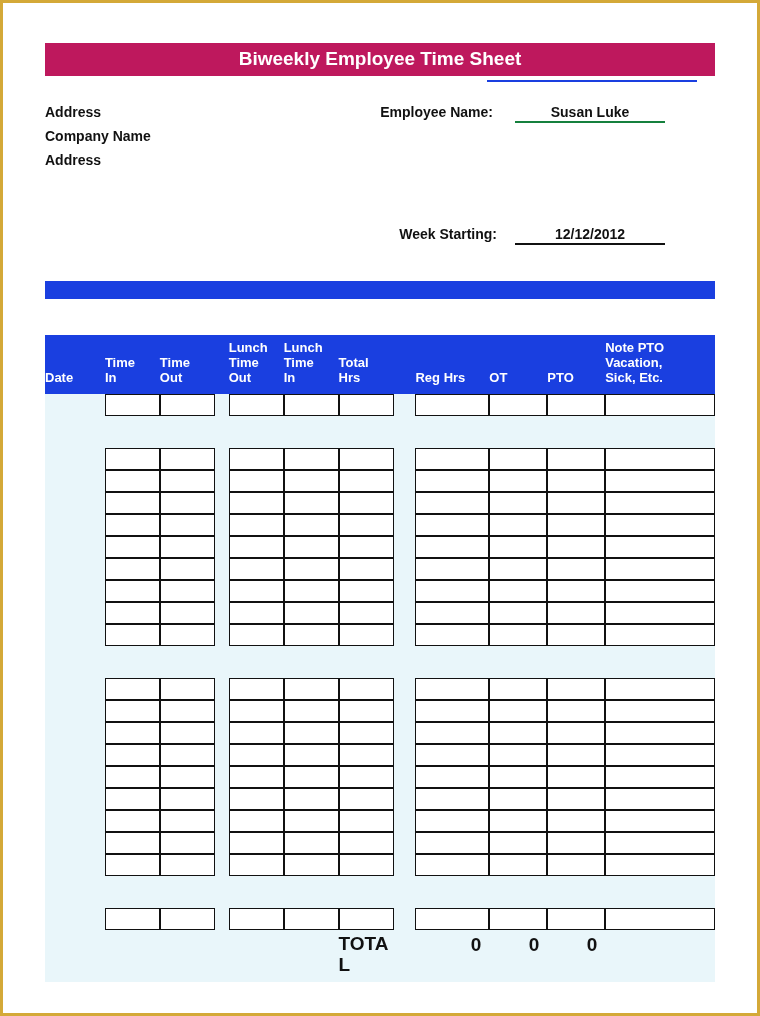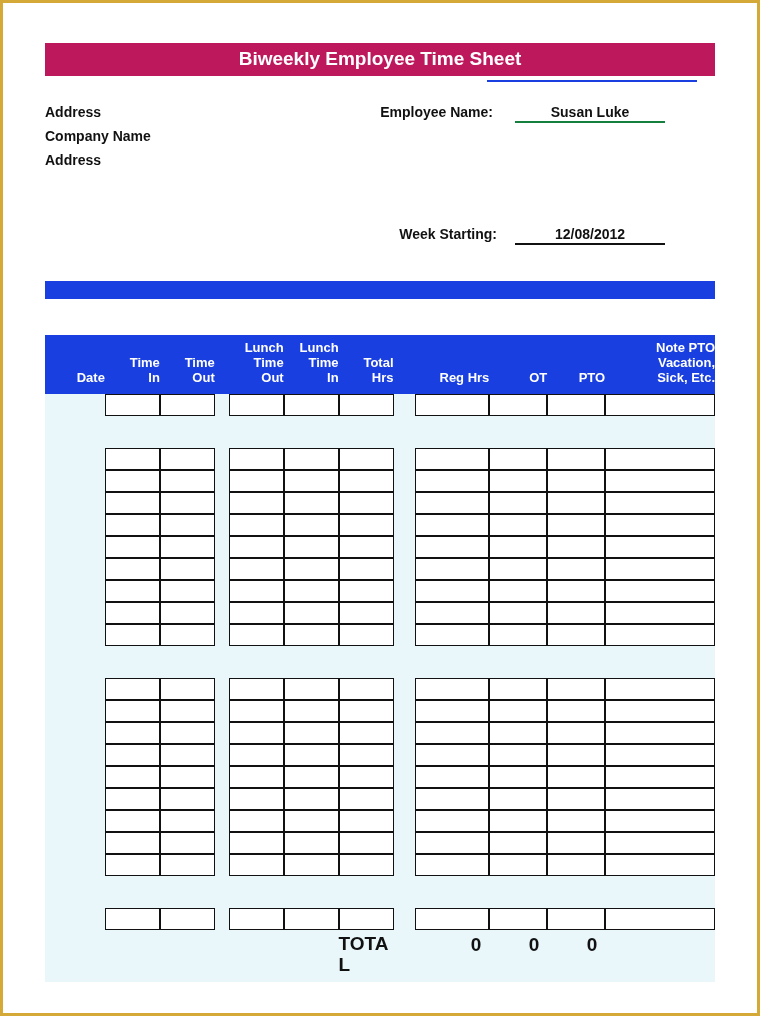--- a/index.html
+++ b/index.html
@@ -57,21 +57,21 @@
   .sheet-header {
     background: #1a3fe0;
     color: #fff;
     display: flex;
     font-weight: bold;
     font-size: 13px;
     text-align: center;
     align-items: flex-end;
     padding: 6px 0 8px 0;
   }
-  .col { text-align: right; }
+  .col { text-align: left; }
   .c-date  { width: 60px; }
   .c-tin   { width: 55px; }
   .c-tout  { width: 55px; }
   .gap1    { width: 14px; }
   .c-lout  { width: 55px; }
   .c-lin   { width: 55px; }
   .c-tot   { width: 55px; }
   .gap2    { width: 22px; }
   .c-reg   { width: 74px; }
   .c-ot    { width: 58px; }
@@ -113,21 +113,21 @@
     <div class="info-label">Address</div>
   </div>
   <div class="info-right">
     <span class="lab">Employee Name:</span>
     <span class="val">Susan Luke</span>
   </div>
 </div>
 
 <div class="week-row">
   <span class="lab" style="font-weight:bold;font-size:14px;margin-right:18px;">Week Starting:</span>
-  <span class="val" style="border-bottom:2px solid #111;min-width:150px;text-align:center;font-weight:bold;font-size:14px;padding:0 8px 1px;">12/08/2012</span>
+  <span class="val" style="border-bottom:2px solid #111;min-width:150px;text-align:center;font-weight:bold;font-size:14px;padding:0 8px 1px;">12/12/2012</span>
 </div>
 
 <div class="spacer-bar"></div>
 
 <div class="sheet-area">
 
   <div class="sheet-header">
     <div class="col c-date hdr-line">Date</div>
     <div class="col c-tin hdr-line">Time<br>In</div>
     <div class="col c-tout hdr-line">Time<br>Out</div>

